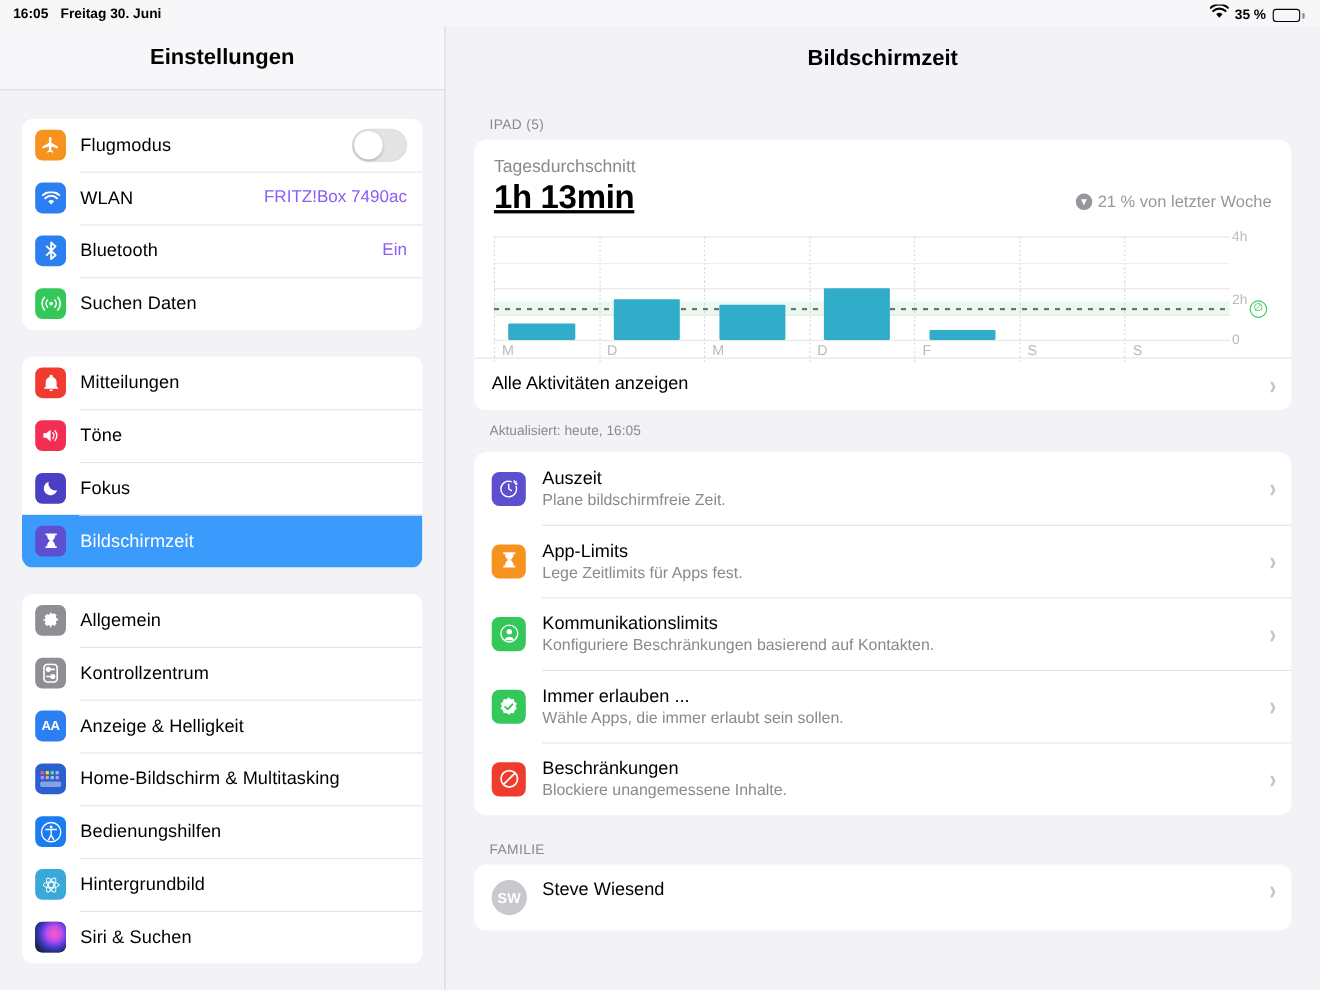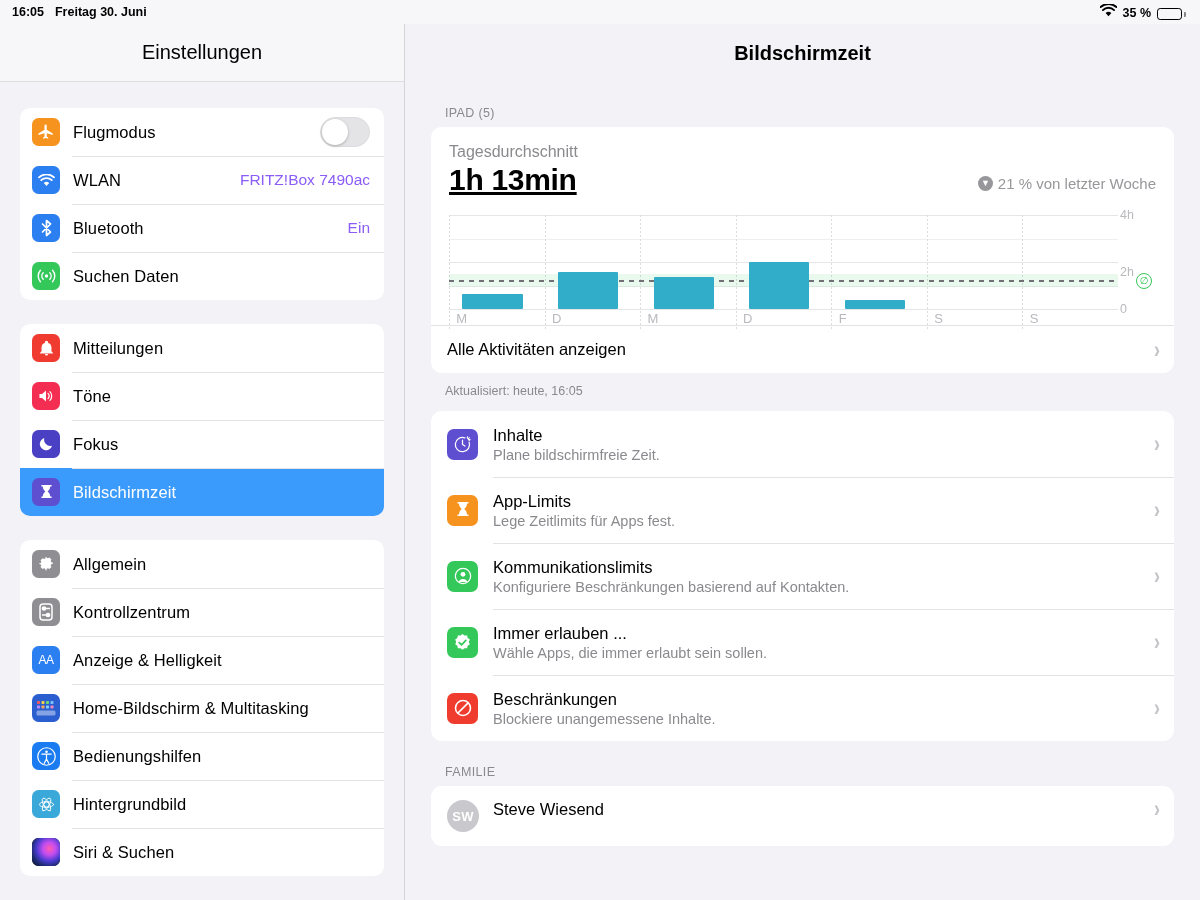--- a/index.html
+++ b/index.html
@@ -39,21 +39,21 @@
   .sidebar {
     width:405px; flex:0 0 405px;
     background:#f2f2f7;
     display:flex; flex-direction:column;
     border-right:1px solid #d5d5da;
     position:relative;
   }
   .sb-header {
     height:58px; flex:0 0 58px;
     display:flex; align-items:center; justify-content:center;
-    font-size:20px; font-weight:normal; color:#000;
+    font-size:20px; font-weight:bold; color:#000;
     background:#f7f7f9;
     border-bottom:1px solid #dededf;
     position:relative; z-index:3;
   }
   .sb-scroll {
     flex:1; overflow:hidden;
     padding:0 20px;
     position:relative;
   }
   .group {
@@ -334,21 +334,21 @@
                 <rect x="1" y="1" width="12" height="16" rx="3"></rect>
                 <line x1="3" y1="5.5" x2="11" y2="5.5"></line>
                   <circle cx="5" cy="5.5" r="1.6" fill="#fff"></circle>
                 <line x1="3" y1="12" x2="11" y2="12"></line>
                   <circle cx="9" cy="12" r="1.6" fill="#fff"></circle>
               </svg>
             </span>
             <span class="row-label">Kontrollzentrum</span>
           </div>
           <div class="row">
-            <span class="icon28" style="background:#2b7ff0;font-size:12px;font-weight:normal;letter-spacing:-.5px;">AA</span>
+            <span class="icon28" style="background:#2b7ff0;font-size:12px;font-weight:bold;letter-spacing:-.5px;">AA</span>
             <span class="row-label">Anzeige &amp; Helligkeit</span>
           </div>
           <div class="row">
             <span class="icon28" style="background:#2b5fd0;">
               <svg width="22" height="18" viewBox="0 0 22 18">
                 <g fill="#fff" opacity=".95">
                   <rect x="2" y="2" width="3" height="3" rx=".7" fill="#ff5b5b"></rect>
                     <rect x="6.5" y="2" width="3" height="3" rx=".7" fill="#ffd93b"></rect>
                   <rect x="11" y="2" width="3" height="3" rx=".7" fill="#6ee36e"></rect>
                     <rect x="15.5" y="2" width="3" height="3" rx=".7" fill="#7ec8ff"></rect>
@@ -465,21 +465,21 @@
             <span class="icon32" style="background:#5d4fd0">
               <svg width="19" height="19" viewBox="0 0 24 24" fill="none" stroke="#fff" stroke-width="1.6" stroke-linecap="round">
                 <path d="M15 3.6A9 9 0 1 0 20.4 9"></path>
                 <path d="M12 6.6V12l3 2"></path>
                 <g stroke-width="1.5">
                     <path d="M18.2 2.4v1.6M21.6 5.8h-1.6M20.6 3.4l-1.1 1.1M20.6 6.8l-1.1-1.1"></path>
                   </g>
               </svg>
             </span>
             <span class="ftext">
-              <span class="ftitle">Inhalte</span>
+              <span class="ftitle">Auszeit</span>
               <span class="fsub">Plane bildschirmfreie Zeit.</span>
             </span>
             <span class="chev">›</span>
           </div>
 
           <div class="frow">
             <span class="icon32" style="background:#f6921e">
               <svg width="14" height="18" viewBox="0 0 14 18" fill="#fff">
                   <path d="M1.5 1h11v1.6H11c0 2.5-1.3 4.2-2.8 5.4 1.5 1.2 2.8 2.9 2.8 5.4h1.5V15h-11v-1.6H3c0-2.5 1.3-4.2 2.8-5.4C4.3 6.8 3 5.1 3 2.6H1.5z"></path>
                 </svg>

